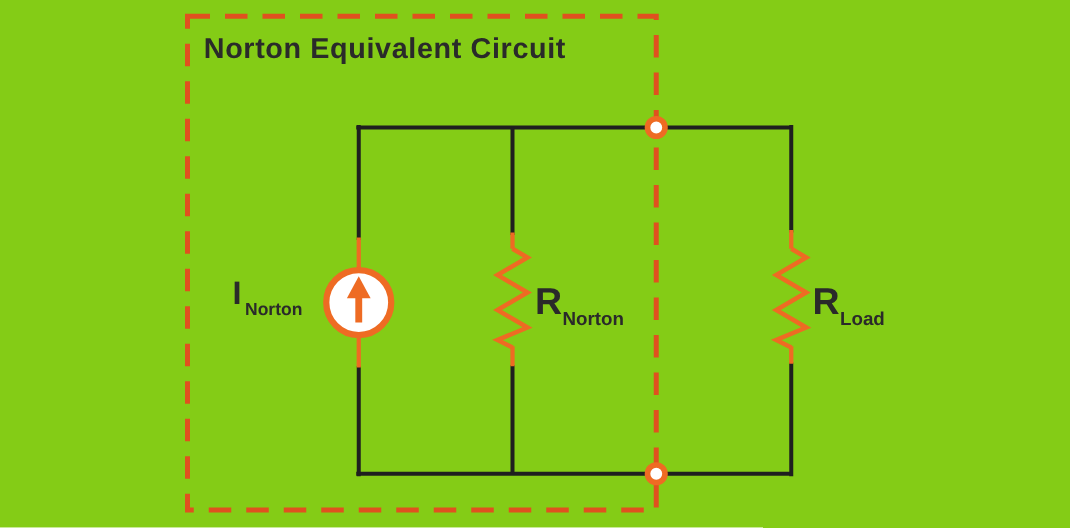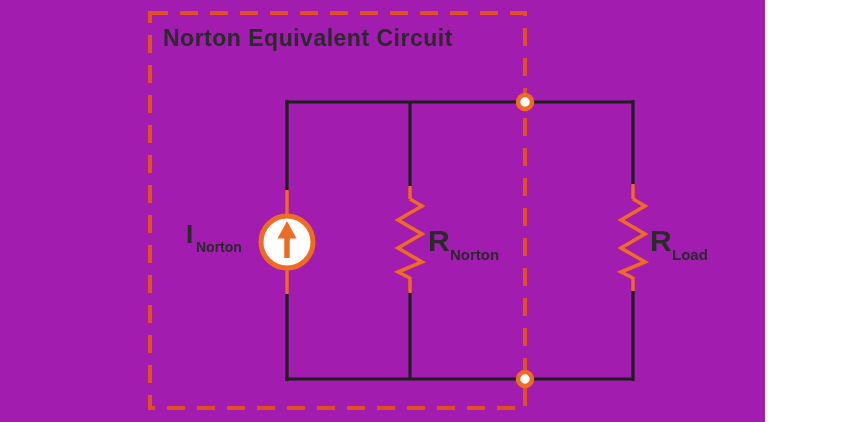--- a/index.html
+++ b/index.html
@@ -2,23 +2,23 @@
 <html><head>
 <meta charset="utf-8">
 <style>
   html, body {
     margin: 0;
     padding: 0;
     background: #ffffff;
   }
   .stage {
     position: relative;
-    width: 765px;
+    width: 856px;
     height: 422px;
-    background: #a21caf;
+    background: #84cc16;
     overflow: hidden;
     font-family: "Liberation Sans", sans-serif;
   }
   svg { display: block; }
   .title-text {
     font-family: "Liberation Sans", sans-serif;
     font-weight: bold;
     font-size: 23px;
     fill: #2a2a2a;
     letter-spacing: 0.5px;

